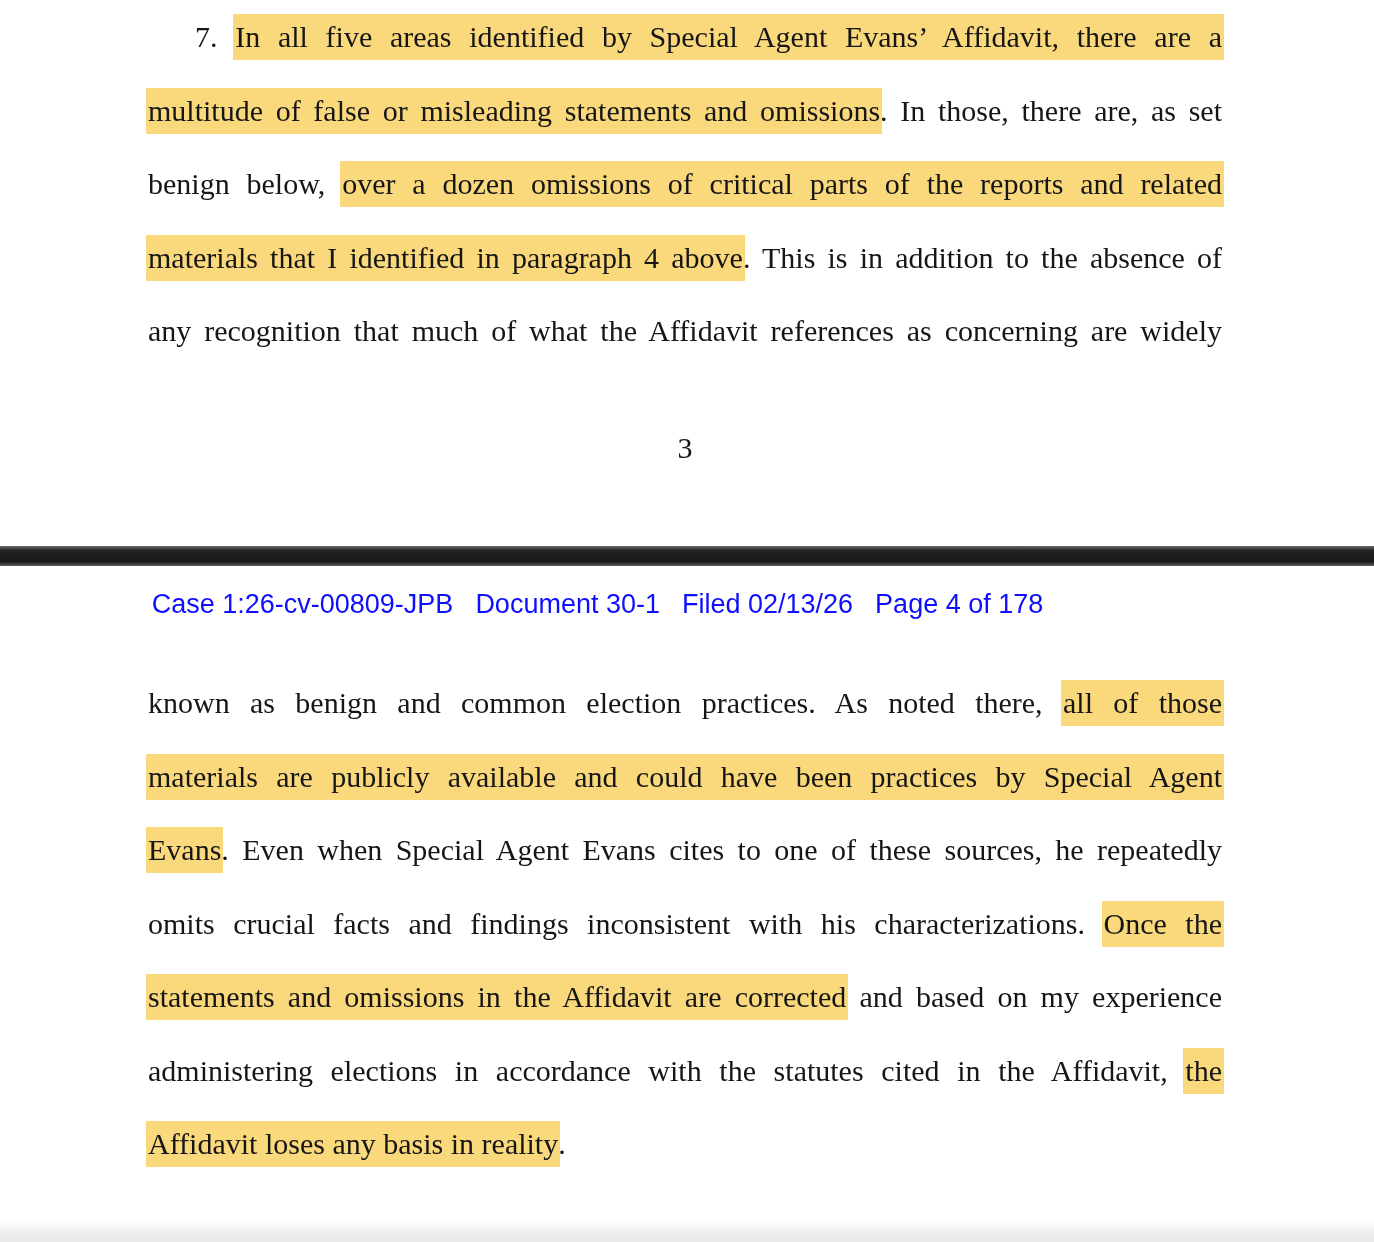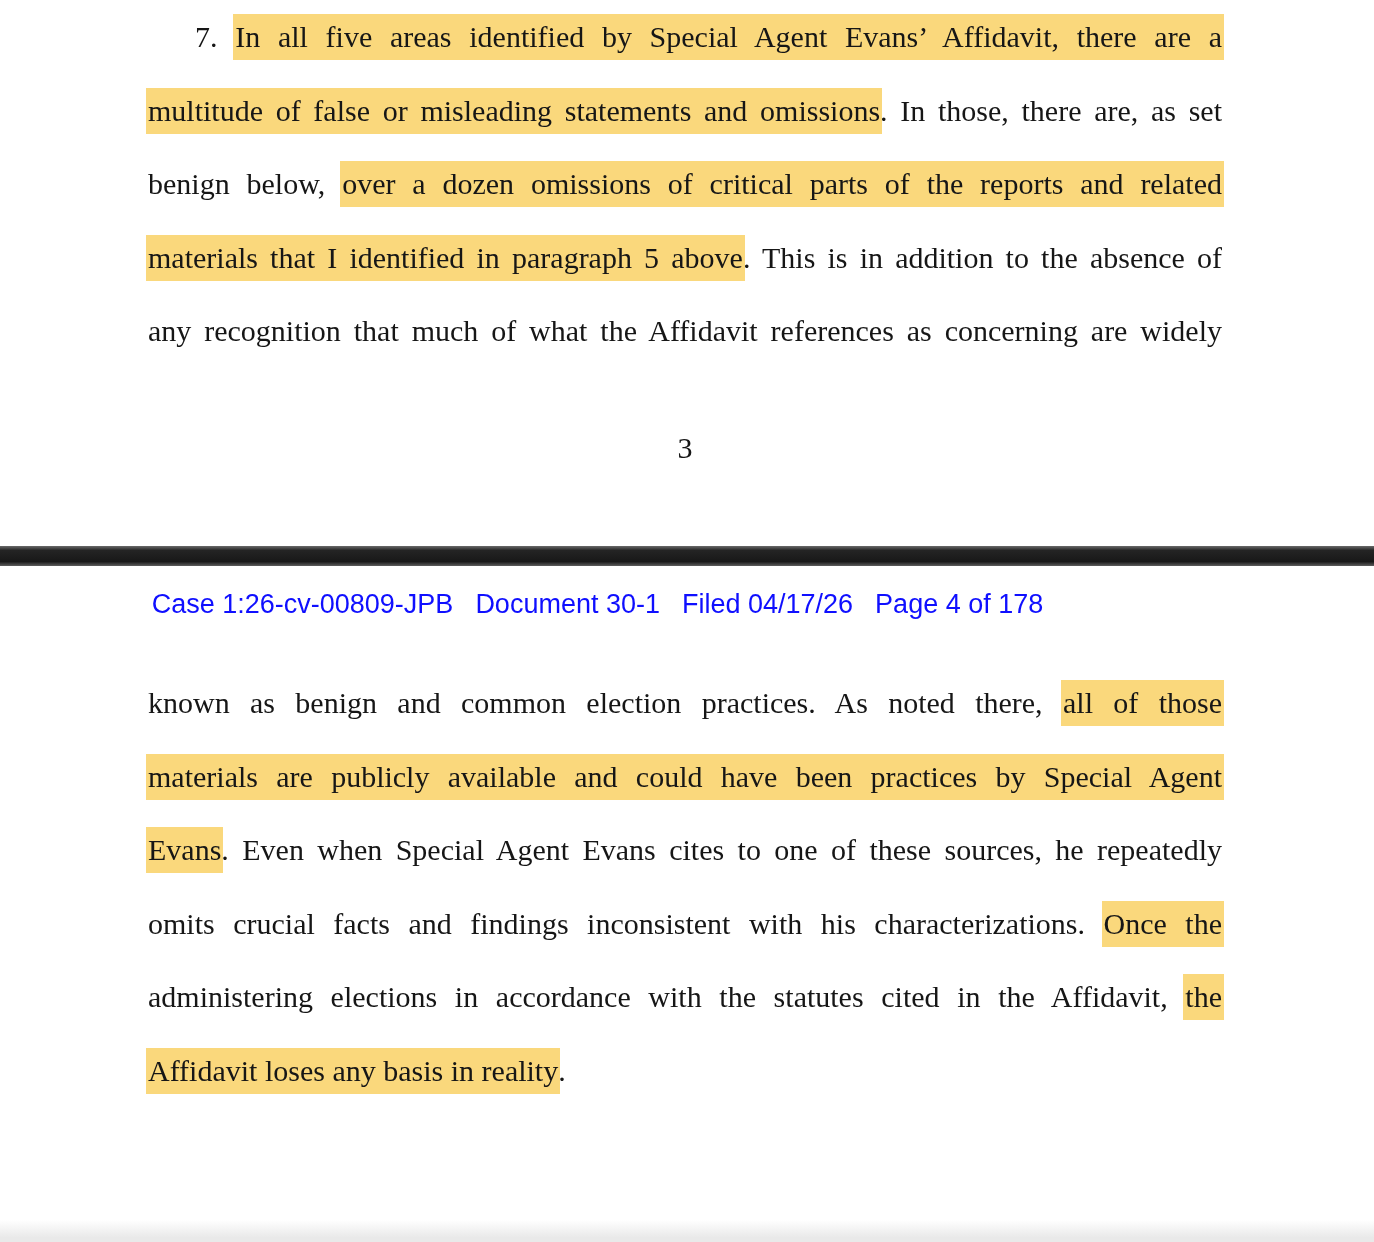--- a/index.html
+++ b/index.html
@@ -67,37 +67,38 @@
     background: linear-gradient(180deg, rgba(233,233,233,0) 0%, #e9e9e9 80%);
   }
 </style>
 </head>
 <body style="--hl: #fad87c; --stamp: #0f0fff; --ink: #161616;">
 
 <div id="page3-text" class="textblock">
     <div class="line ind"><span>7. </span><span class="hl">In all five areas identified by Special Agent Evans’ Affidavit, there are a</span></div>
     <div class="line"><span class="hl">multitude of false or misleading statements and omissions</span><span>. In those, there are, as set</span></div>
     <div class="line"><span>benign below, </span><span class="hl">over a dozen omissions of critical parts of the reports and related</span></div>
-    <div class="line"><span class="hl">materials that I identified in paragraph 5 above</span><span>. This is in addition to the absence of</span></div>
+    <div class="line"><span class="hl">materials that I identified in paragraph 4 above</span><span>. This is in addition to the absence of</span></div>
     <div class="line"><span>any recognition that much of what the Affidavit references as concerning are widely</span></div>
   </div>
 
 <div class="pagenum">3</div>
 
 <div class="divider"></div>
 
 <div class="stamp">
     <span>Case 1:26-cv-00809-JPB</span>
     <span>Document 30-1</span>
-    <span>Filed 04/17/26</span>
+    <span>Filed 02/13/26</span>
     <span>Page 4 of 178</span>
   </div>
 
 <div id="page4-text" class="textblock">
     <div class="line"><span>known as benign and common election practices. As noted there, </span><span class="hl">all of those</span></div>
     <div class="line"><span class="hl">materials are publicly available and could have been practices by Special Agent</span></div>
     <div class="line"><span class="hl">Evans</span><span>. Even when Special Agent Evans cites to one of these sources, he repeatedly</span></div>
     <div class="line"><span>omits crucial facts and findings inconsistent with his characterizations. </span><span class="hl">Once the</span></div>
+    <div class="line"><span class="hl">statements and omissions in the Affidavit are corrected</span><span> and based on my experience</span></div>
     <div class="line"><span>administering elections in accordance with the statutes cited in the Affidavit, </span><span class="hl">the</span></div>
     <div class="line nj"><span class="hl">Affidavit loses any basis in reality</span><span>.</span></div>
   </div>
 
 <div class="bottomfade"></div>
 
 </body></html>

